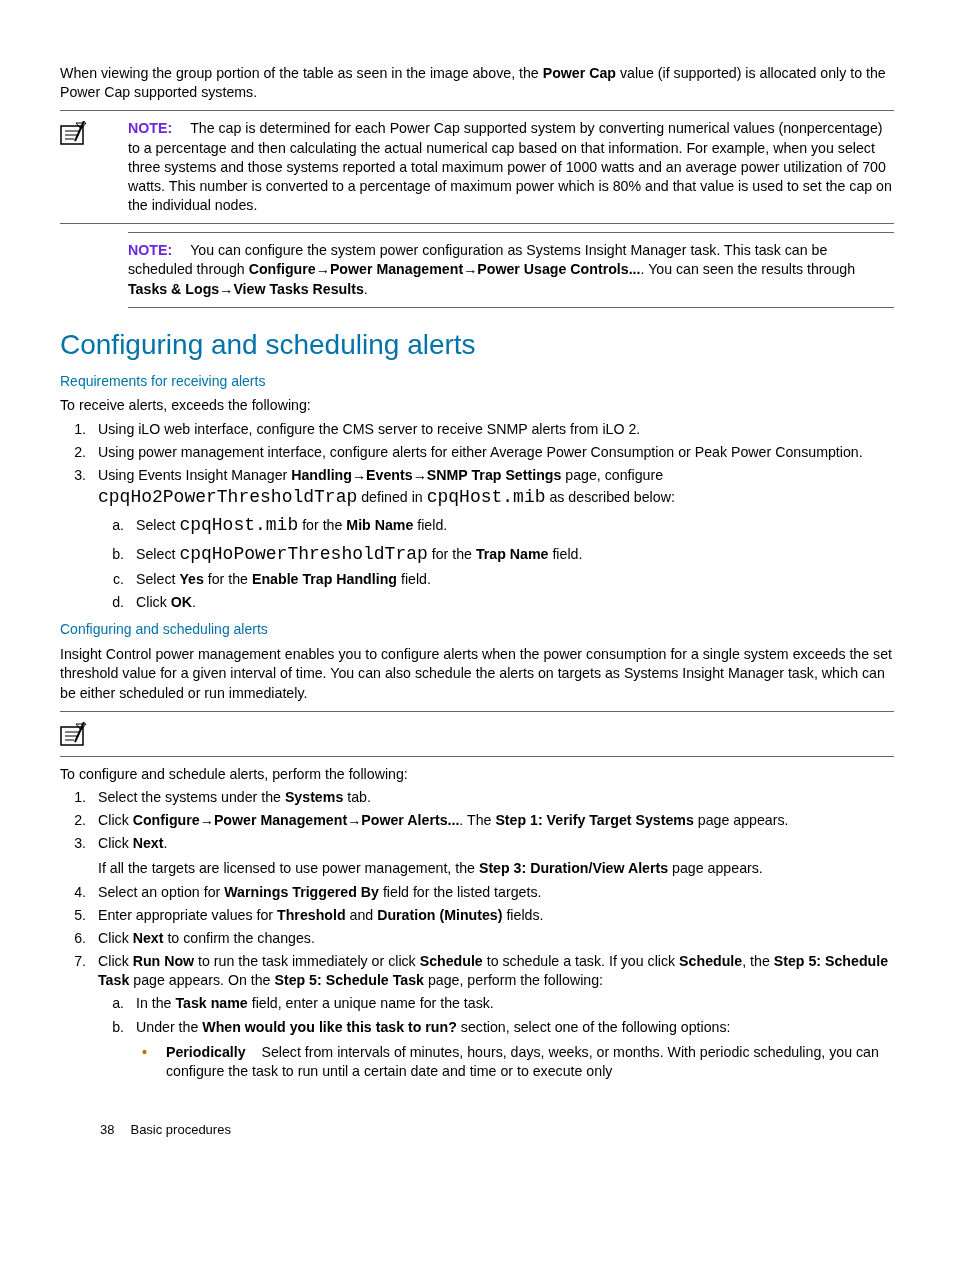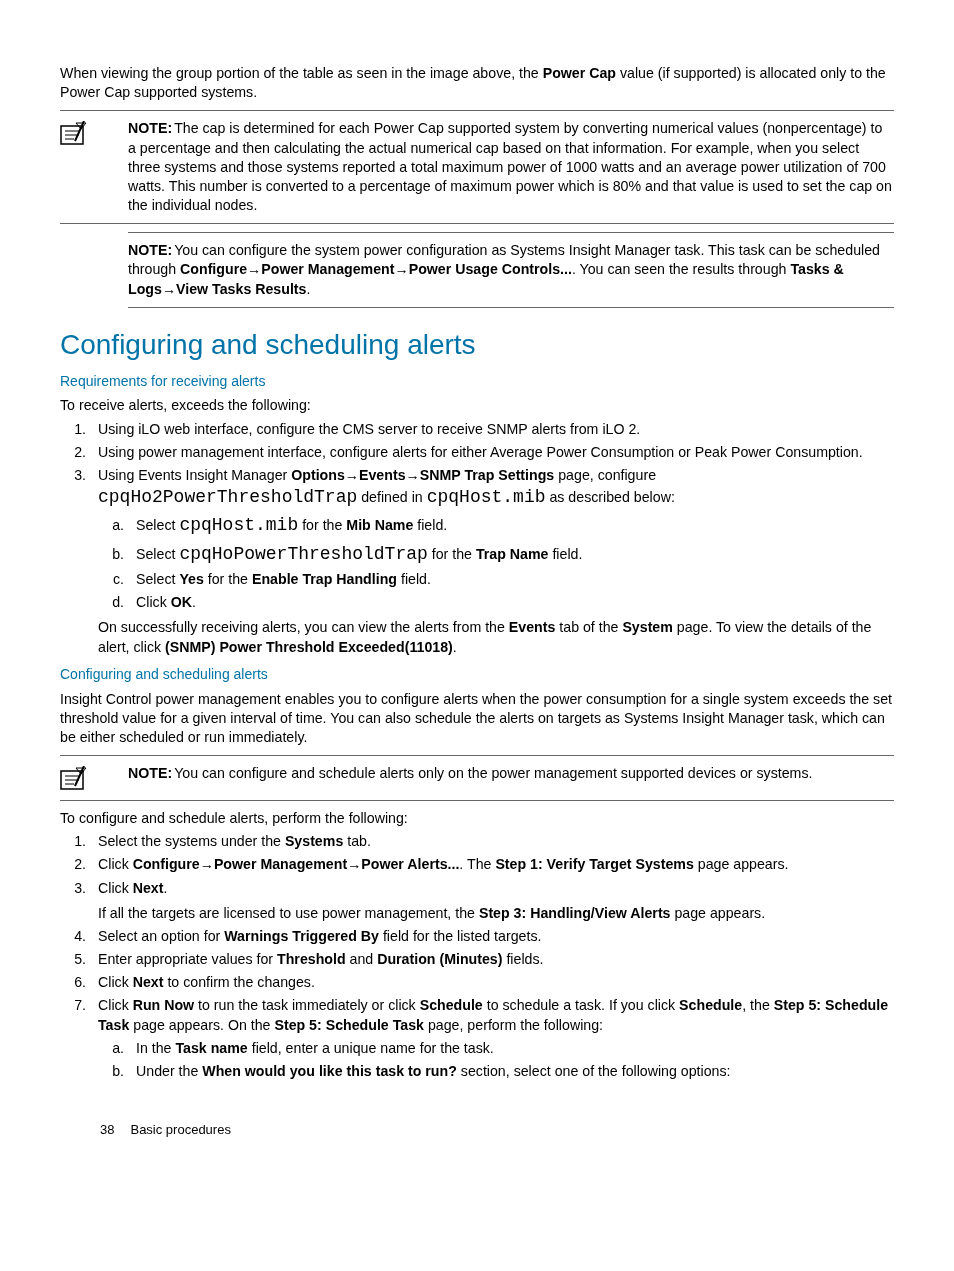--- a/index.html
+++ b/index.html
@@ -27,23 +27,23 @@
     flex: 0 0 68px;
     display: flex;
     justify-content: flex-start;
     align-items: flex-start;
   }
   .note-icon svg { margin-top:2px;}
   .note-body {
     flex: 1;
   }
   .note-label {
-    color: #000000;
+    color: #6d28d9;
     font-weight: bold;
-    margin-right: 2px;
+    margin-right: 18px;
   }
   .h1 {
     font-family: Arial, Helvetica, sans-serif;
     font-weight: normal;
     color: #0073a8;
     font-size: 28px;
     margin: 18px 0 6px 0;
   }
   .h2 {
     font-family: Arial, Helvetica, sans-serif;
@@ -127,66 +127,65 @@
 
 <div class="h1">Configuring and scheduling alerts</div>
 <div class="h2">Requirements for receiving alerts</div>
 
 <p class="content-indent">To receive alerts, exceeds the following:</p>
 
 <ol class="num content-indent">
   <li><span>Using iLO web interface, configure the CMS server to receive SNMP alerts from iLO 2.</span></li>
   <li><span>Using power management interface, configure alerts for either Average Power Consumption or Peak Power Consumption.</span></li>
   <li>
-    <span>Using Events Insight Manager </span><b>Options</b>→<b>Events</b>→<b>SNMP Trap Settings</b><span> page, configure </span><span class="mono">cpqHo2PowerThresholdTrap</span><span> defined in </span><span class="mono">cpqHost.mib</span><span> as described below:</span>
+    <span>Using Events Insight Manager </span><b>Handling</b>→<b>Events</b>→<b>SNMP Trap Settings</b><span> page, configure </span><span class="mono">cpqHo2PowerThresholdTrap</span><span> defined in </span><span class="mono">cpqHost.mib</span><span> as described below:</span>
     <ol class="alpha">
       <li><span>Select </span><span class="mono">cpqHost.mib</span><span> for the </span><b>Mib Name</b><span> field.</span></li>
       <li><span>Select </span><span class="mono">cpqHoPowerThresholdTrap</span><span> for the </span><b>Trap Name</b><span> field.</span></li>
       <li><span>Select </span><b>Yes</b><span> for the </span><b>Enable Trap Handling</b><span> field.</span></li>
       <li><span>Click </span><b>OK</b><span>.</span></li>
     </ol>
-    <p class="followon"><span>On successfully receiving alerts, you can view the alerts from the </span><b>Events</b><span> tab of the </span><b>System</b><span> page. To view the details of the alert, click </span><b>(SNMP) Power Threshold Exceeded(11018)</b><span>.</span></p>
   </li>
 </ol>
 
 <div class="h2">Configuring and scheduling alerts</div>
 
 <p class="content-indent">Insight Control power management enables you to configure alerts when the power consumption for a single system exceeds the set threshold value for a given interval of time. You can also schedule the alerts on targets as Systems Insight Manager task, which can be either scheduled or run immediately.</p>
 
 <div class="note-wrap">
   <div class="note-icon">
     <svg width="28" height="26" viewBox="0 0 28 26">
         <rect x="1" y="5" width="22" height="18" fill="none" stroke="#000" stroke-width="1.5"></rect>
         <line x1="5" y1="10" x2="19" y2="10" stroke="#000"></line>
         <line x1="5" y1="14" x2="19" y2="14" stroke="#000"></line>
         <line x1="5" y1="18" x2="14" y2="18" stroke="#000"></line>
         <polygon points="16,2 26,2 21,8" fill="none" stroke="#000" stroke-width="1"></polygon>
         <line x1="24" y1="0" x2="15" y2="20" stroke="#000" stroke-width="2"></line>
       </svg>
   </div>
-  <div class="note-body">
-    <span class="note-label">NOTE:</span><span>You can configure and schedule alerts only on the power management supported devices or systems.</span>
-  </div>
 </div>
 
 <p class="content-indent">To configure and schedule alerts, perform the following:</p>
 
 <ol class="num content-indent">
   <li><span>Select the systems under the </span><b>Systems</b><span> tab.</span></li>
   <li><span>Click </span><b>Configure</b>→<b>Power Management</b>→<b>Power Alerts...</b><span>. The </span><b>Step 1: Verify Target Systems</b><span> page appears.</span></li>
   <li><span>Click </span><b>Next</b><span>.</span>
-    <p class="followon"><span>If all the targets are licensed to use power management, the </span><b>Step 3: Handling/View Alerts</b><span> page appears.</span></p>
+    <p class="followon"><span>If all the targets are licensed to use power management, the </span><b>Step 3: Duration/View Alerts</b><span> page appears.</span></p>
   </li>
   <li><span>Select an option for </span><b>Warnings Triggered By</b><span> field for the listed targets.</span></li>
   <li><span>Enter appropriate values for </span><b>Threshold</b><span> and </span><b>Duration (Minutes)</b><span> fields.</span></li>
   <li><span>Click </span><b>Next</b><span> to confirm the changes.</span></li>
   <li><span>Click </span><b>Run Now</b><span> to run the task immediately or click </span><b>Schedule</b><span> to schedule a task. If you click </span><b>Schedule</b><span>, the </span><b>Step 5: Schedule Task</b><span> page appears. On the </span><b>Step 5: Schedule Task</b><span> page, perform the following:</span>
     <ol class="alpha">
       <li><span>In the </span><b>Task name</b><span> field, enter a unique name for the task.</span></li>
       <li><span>Under the </span><b>When would you like this task to run?</b><span> section, select one of the following options:</span>
+        <ul class="bullet">
+          <li><b>Periodically</b>&nbsp;&nbsp;&nbsp;&nbsp;<span>Select from intervals of minutes, hours, days, weeks, or months. With periodic scheduling, you can configure the task to run until a certain date and time or to execute only</span></li>
+        </ul>
       </li>
     </ol>
   </li>
 </ol>
 
 <div class="footer">
   <span class="pageno">38</span><span>Basic procedures</span>
 </div>
 
 </body></html>

